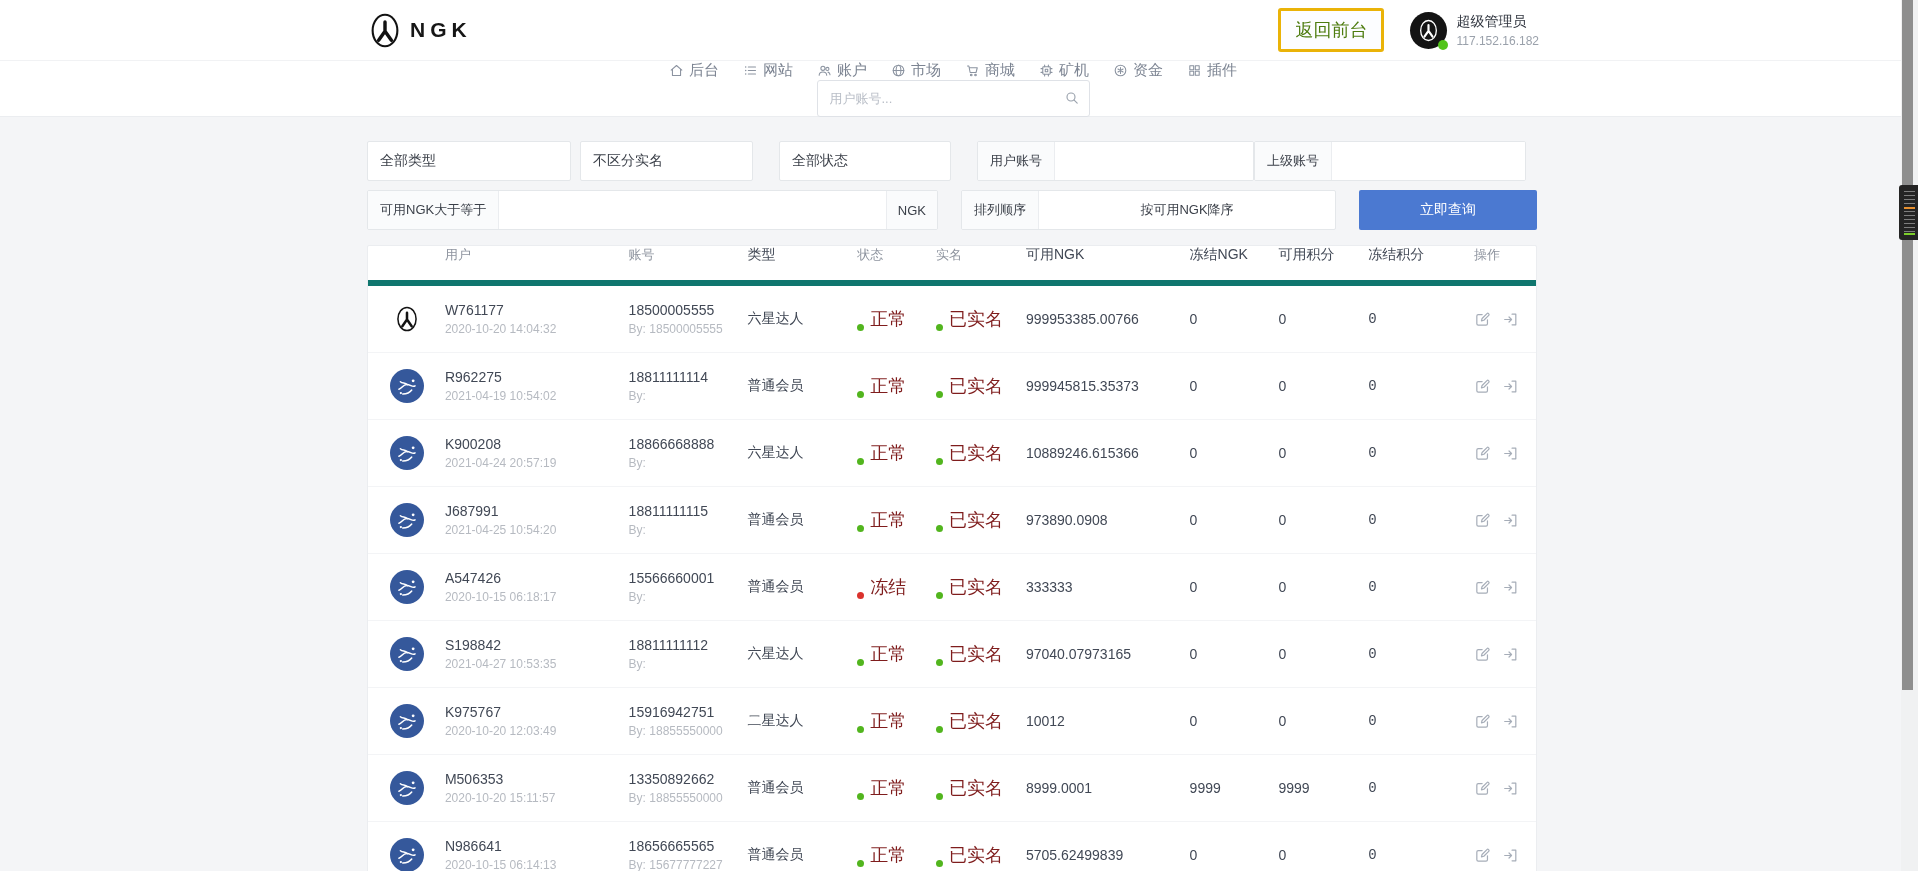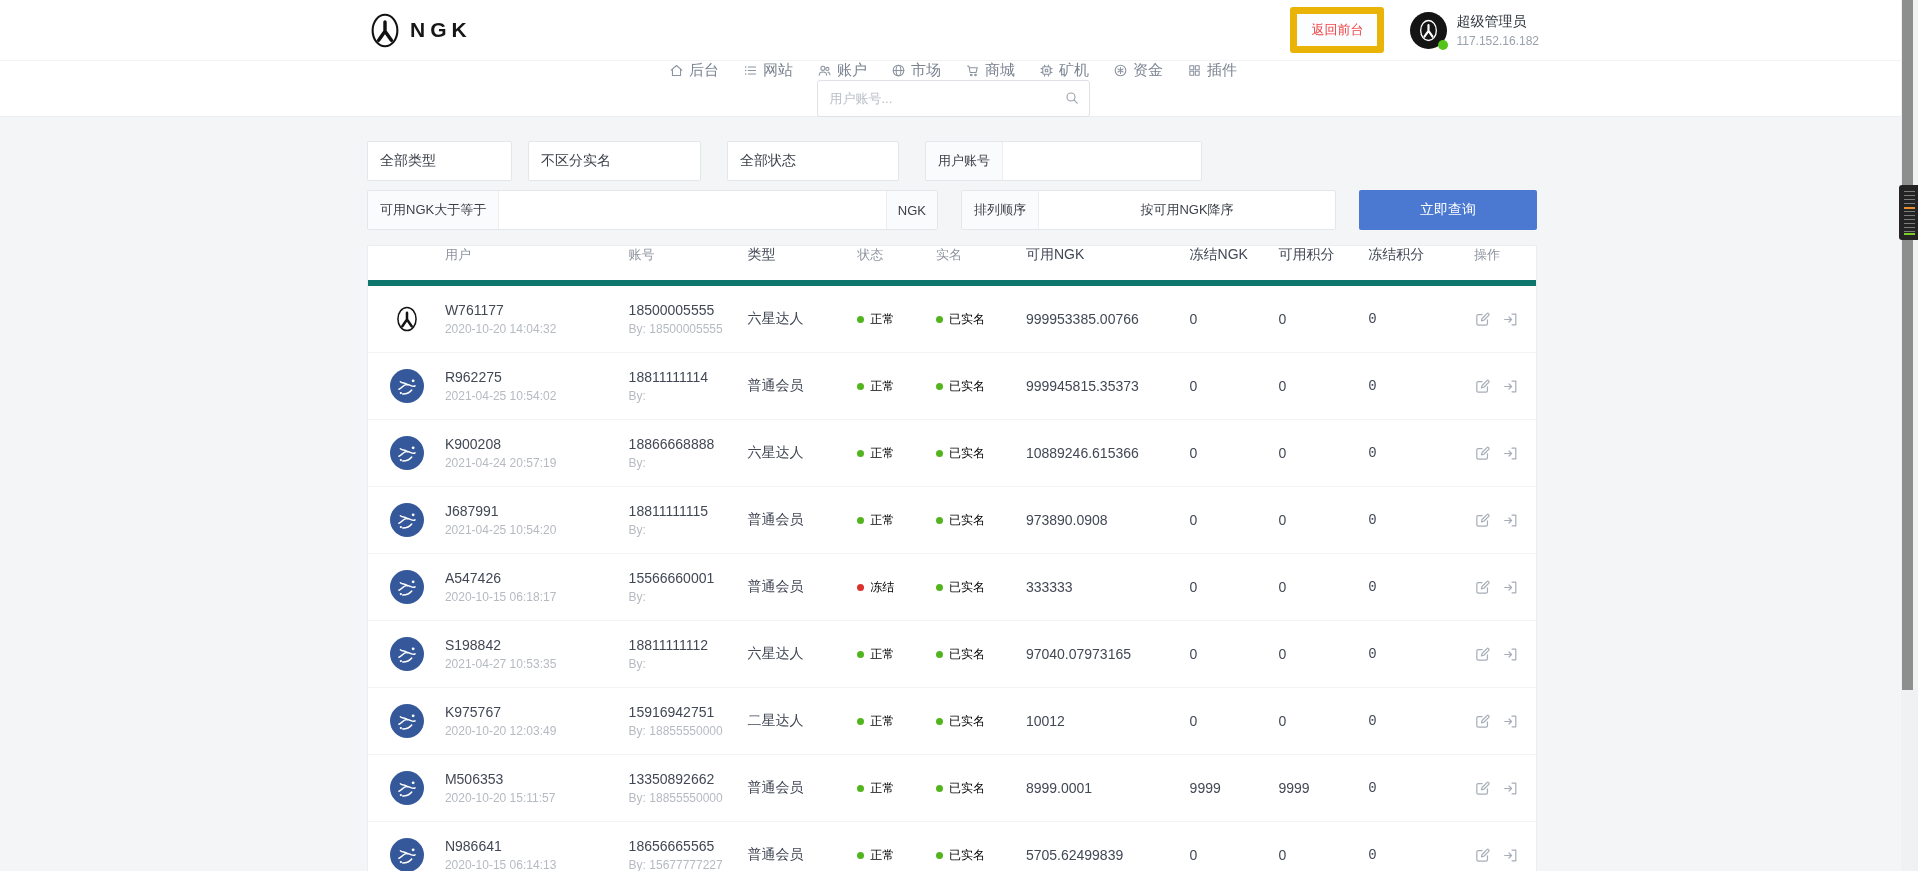--- a/index.html
+++ b/index.html
@@ -8,21 +8,21 @@
   svg { display:block; }
 
   
   .topbar { height:61px; background:#fff; border-bottom:1px solid #f1f2f4;
     display:flex; align-items:center; justify-content:space-between; padding:0 379px 0 370px; }
   .brand { display:flex; align-items:center; gap:10px; }
   .brand-logo { width:30px; height:37px; color:#121212; }
   .brand-logo svg { width:100%; height:100%; }
   .brand-text { font-size:21px; font-weight:700; letter-spacing:5px; color:#161616; }
   .topbar-right { display:flex; align-items:center; gap:26px; }
-  .back-btn { font-size:13px; color:#ef4444; background:#fcfdff; border:7px solid #eab308;
+  .back-btn { font-size:18px; color:#4d7c0f; background:#fcfdff; border:3px solid #eab308;
     border-radius:3px; padding:7px 14px; cursor:pointer; font-family:inherit; }
   .admin { display:flex; align-items:center; gap:9px; cursor:pointer; }
   .admin-avatar { position:relative; width:37px; height:37px; border-radius:50%; background:#141414;
     display:flex; align-items:center; justify-content:center; }
   .admin-avatar .mark { width:19px; height:25px; color:#fff; }
   .admin-avatar .mark svg { width:100%; height:100%; }
   .online-dot { position:absolute; right:-1px; bottom:-1px; width:10px; height:10px;
     background:#52c41a; border-radius:50%; }
   .admin-name { font-size:14px; color:#2f343e; }
   .admin-ip { font-size:12px; color:#9aa1ab; margin-top:3px; }
@@ -39,21 +39,21 @@
     padding:0 34px 0 12px; font-size:13px; color:#333; background:#fff; font-family:inherit; outline:none; }
   .nav-search input::placeholder { color:#b9bec7; }
   .search-ic { position:absolute; right:10px; top:10px; width:16px; height:16px; color:#9aa2ad; cursor:pointer; }
   .search-ic svg { width:100%; height:100%; }
 
   
   .content { padding:24px 0 0 367px; }
   .f-row { display:flex; width:1170px; margin-bottom:9px; }
   .box { background:#fff; border:1px solid #e4e7ea; border-radius:2px; height:40px; }
   .select { display:flex; align-items:center; padding:0 12px; font-size:14px; color:#3a3f48; cursor:pointer; }
-  .w-type { width:145px; margin-right:16px; }
+  .w-type { width:204px; margin-right:9px; }
   .w-status { width:172px; margin-right:26px; }
   .w-real { width:173px; margin-right:26px; }
   .group { display:flex; overflow:hidden; }
   .w-uacc { width:277px; }
   .w-pacc { width:272px; }
   .g-label { background:#fafbfc; border-right:1px solid #ebedf0; display:flex; align-items:center;
     padding:0 12px; font-size:13px; color:#3a3f48; white-space:nowrap; }
   .g-input { flex:1; min-width:0; border:none; outline:none; padding:0 10px; font-size:13px; color:#333; font-family:inherit; }
   .g-suffix { background:#fafbfc; border-left:1px solid #ebedf0; display:flex; align-items:center;
     padding:0 11px; font-size:13px; color:#3a3f48; }
@@ -70,21 +70,21 @@
     font-size:13px; color:#8d939e; }
   .tr { display:flex; align-items:center; height:67px; border-bottom:1px solid #f3f4f6; }
   .td { padding-right:8px; }
   .c-avatar { width:77px; padding-left:22px; }
   .c-user { width:164px; } .c-account { width:139px;padding-left:20px; } .c-type { width:110px; }
   .c-status { width:79px; } .c-realcol { width:90px; } .c-ngk { width:164px; }
   .c-fngk { width:89px; } .c-pts { width:90px; } .c-fpts { width:106px;font-family:Liberation Mono, monospace; } .c-ops { width:62px; }
   .cell-main { font-size:14px; color:#414855; }
   .cell-sub { font-size:12px; color:#b6bac1; margin-top:4px; }
   .c-type, .c-ngk, .c-fngk, .c-pts, .c-fpts { font-size:14px; color:#414855; }
-  .flagcell { display:flex; align-items:center; font-size:12px; color:#000000; }
+  .flagcell { display:flex; align-items:flex-end; font-size:18px; color:#7f1d1d; }
   .dot { width:7px; height:7px; border-radius:50%; margin-right:6px; flex:none; }
   .dot.green { background:#52b51e; }
   .dot.red { background:#da322d; }
   .avatar { width:34px; height:34px; display:block; }
   .avatar svg { width:100%; height:100%; }
   .av-logo { color:#141414; padding:1px 6px; }
   .ops { display:flex; align-items:center; gap:11px; color:#a6adb8; }
   .op-ic { width:17px; height:17px; cursor:pointer; }
   .op-ic svg { width:100%; height:100%; }
 
@@ -228,20 +228,24 @@
 
   <div class="filters">
     <div class="f-row">
       <div class="box select w-type">全部类型</div>
       <div class="box select w-real">不区分实名</div>
       <div class="box select w-status">全部状态</div>
       <div class="box group w-uacc">
         <span class="g-label">用户账号</span>
         <input class="g-input" style="">
       </div>
+      <div class="box group w-pacc">
+        <span class="g-label">上级账号</span>
+        <input class="g-input" style="">
+      </div>
     </div>
     <div class="f-row">
       <div class="box group w-ngk">
         <span class="g-label">可用NGK大于等于</span>
         <input class="g-input" style="">
         <span class="g-suffix">NGK</span>
       </div>
       <div class="box group w-order">
         <span class="g-label">排列顺序</span>
         <span class="order-value">按可用NGK降序</span>
@@ -320,21 +324,21 @@
                   <path d="M11 13.5c2.2 2 5.2.8 7.2 3"></path>
                   <path d="M13.5 26.5c3.2 0 7.2-1 9.5-4.2"></path>
                 </g>
                 <circle cx="24.5" cy="12.5" r="1.5" fill="#fff"></circle>
                 <circle cx="11.5" cy="25.5" r="1.2" fill="#fff"></circle>
               </svg>
             </span>
     </div>
     <div class="td c-user">
       <div class="cell-main">R962275</div>
-      <div class="cell-sub">2021-04-25 10:54:02</div>
+      <div class="cell-sub">2021-04-19 10:54:02</div>
     </div>
     <div class="td c-account">
       <div class="cell-main">18811111114</div>
       <div class="cell-sub">By:</div>
     </div>
     <div class="td c-type">普通会员</div>
     <div class="td c-status flagcell">
       <span class="dot status-dot-row green"></span>
       <span>正常</span>
     </div>

